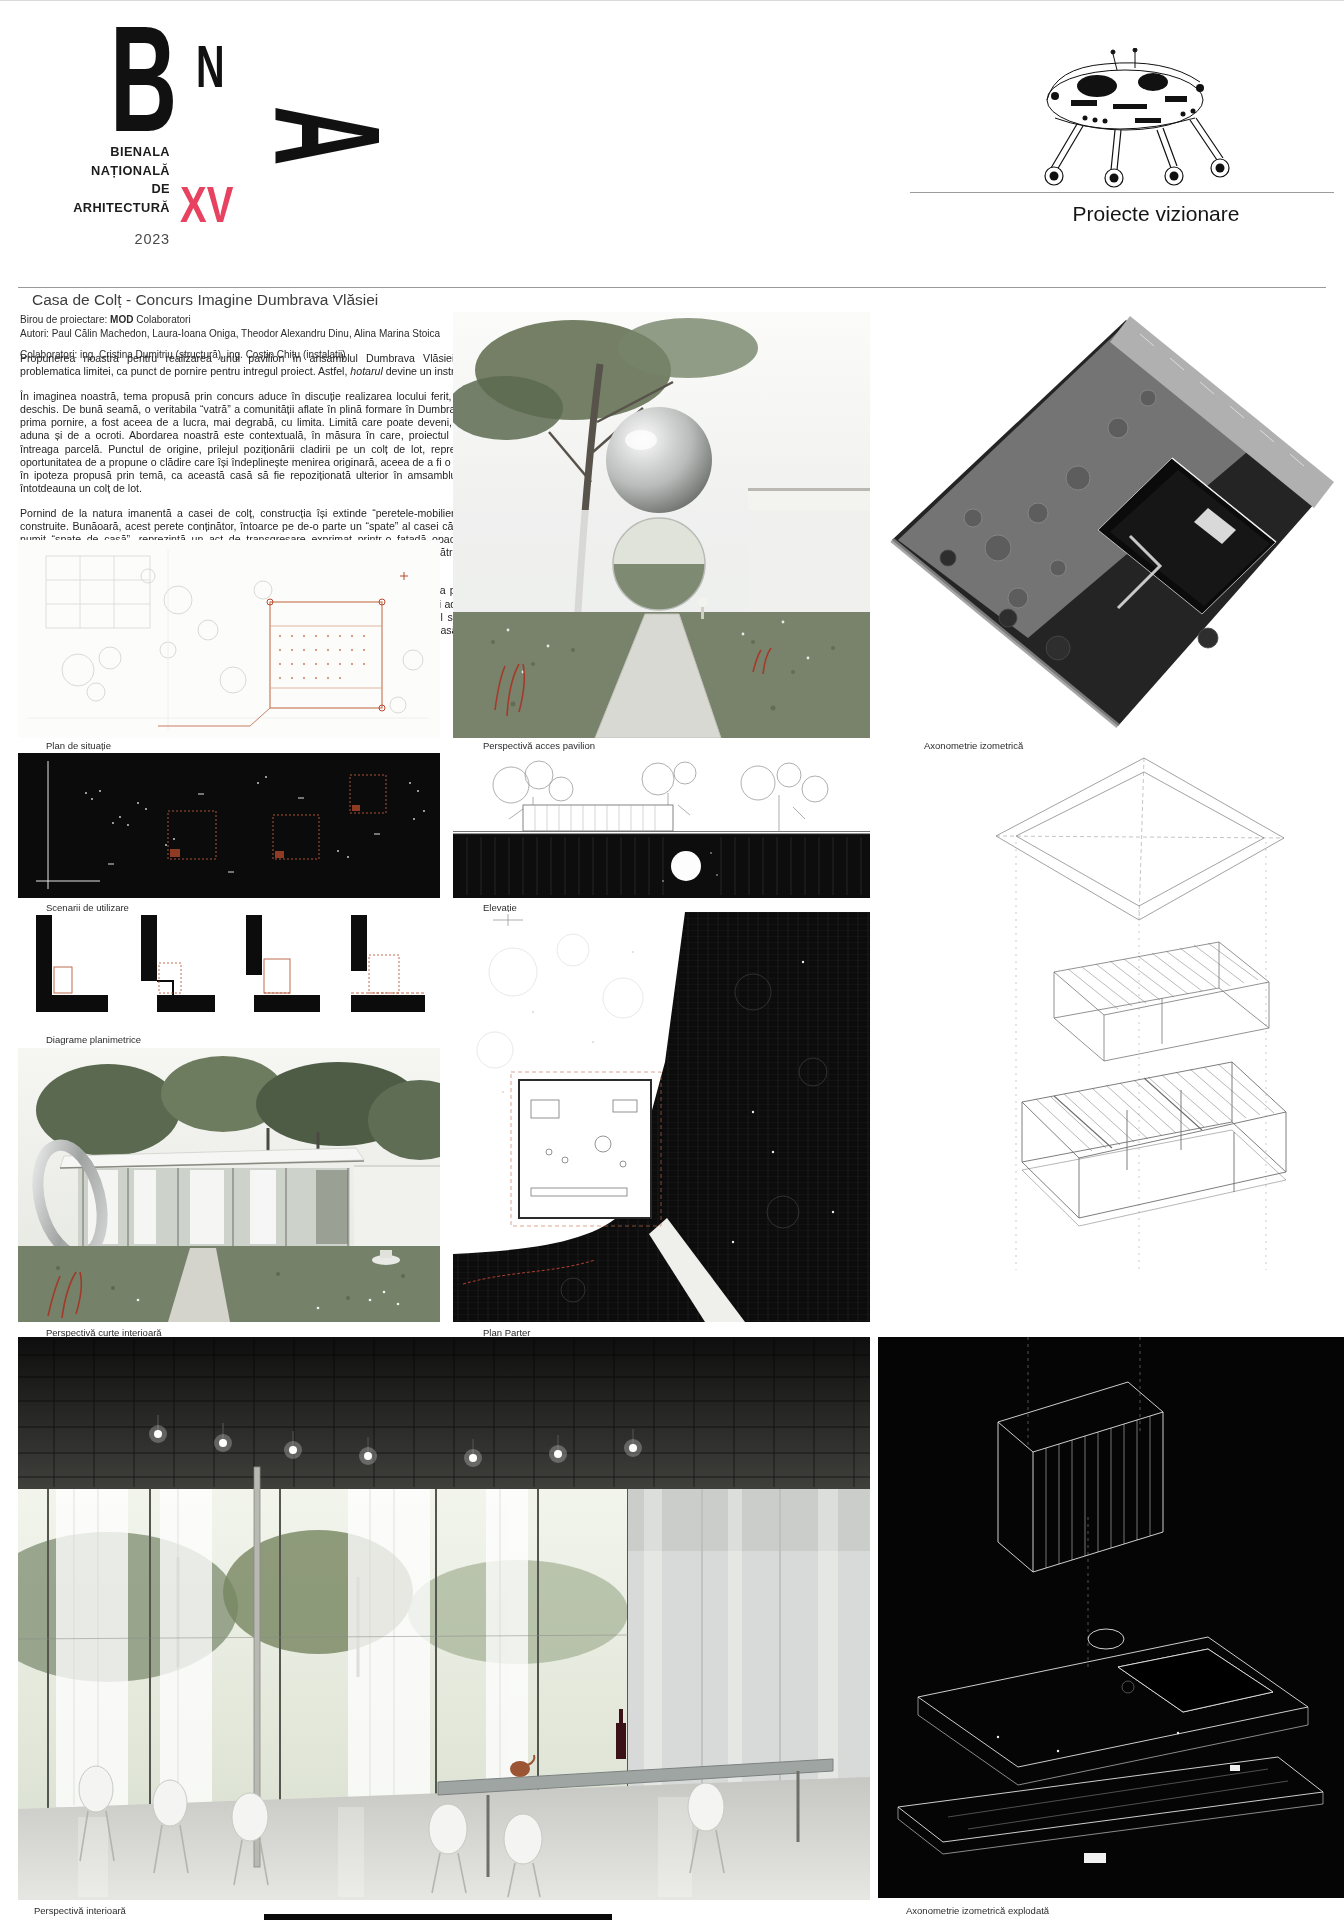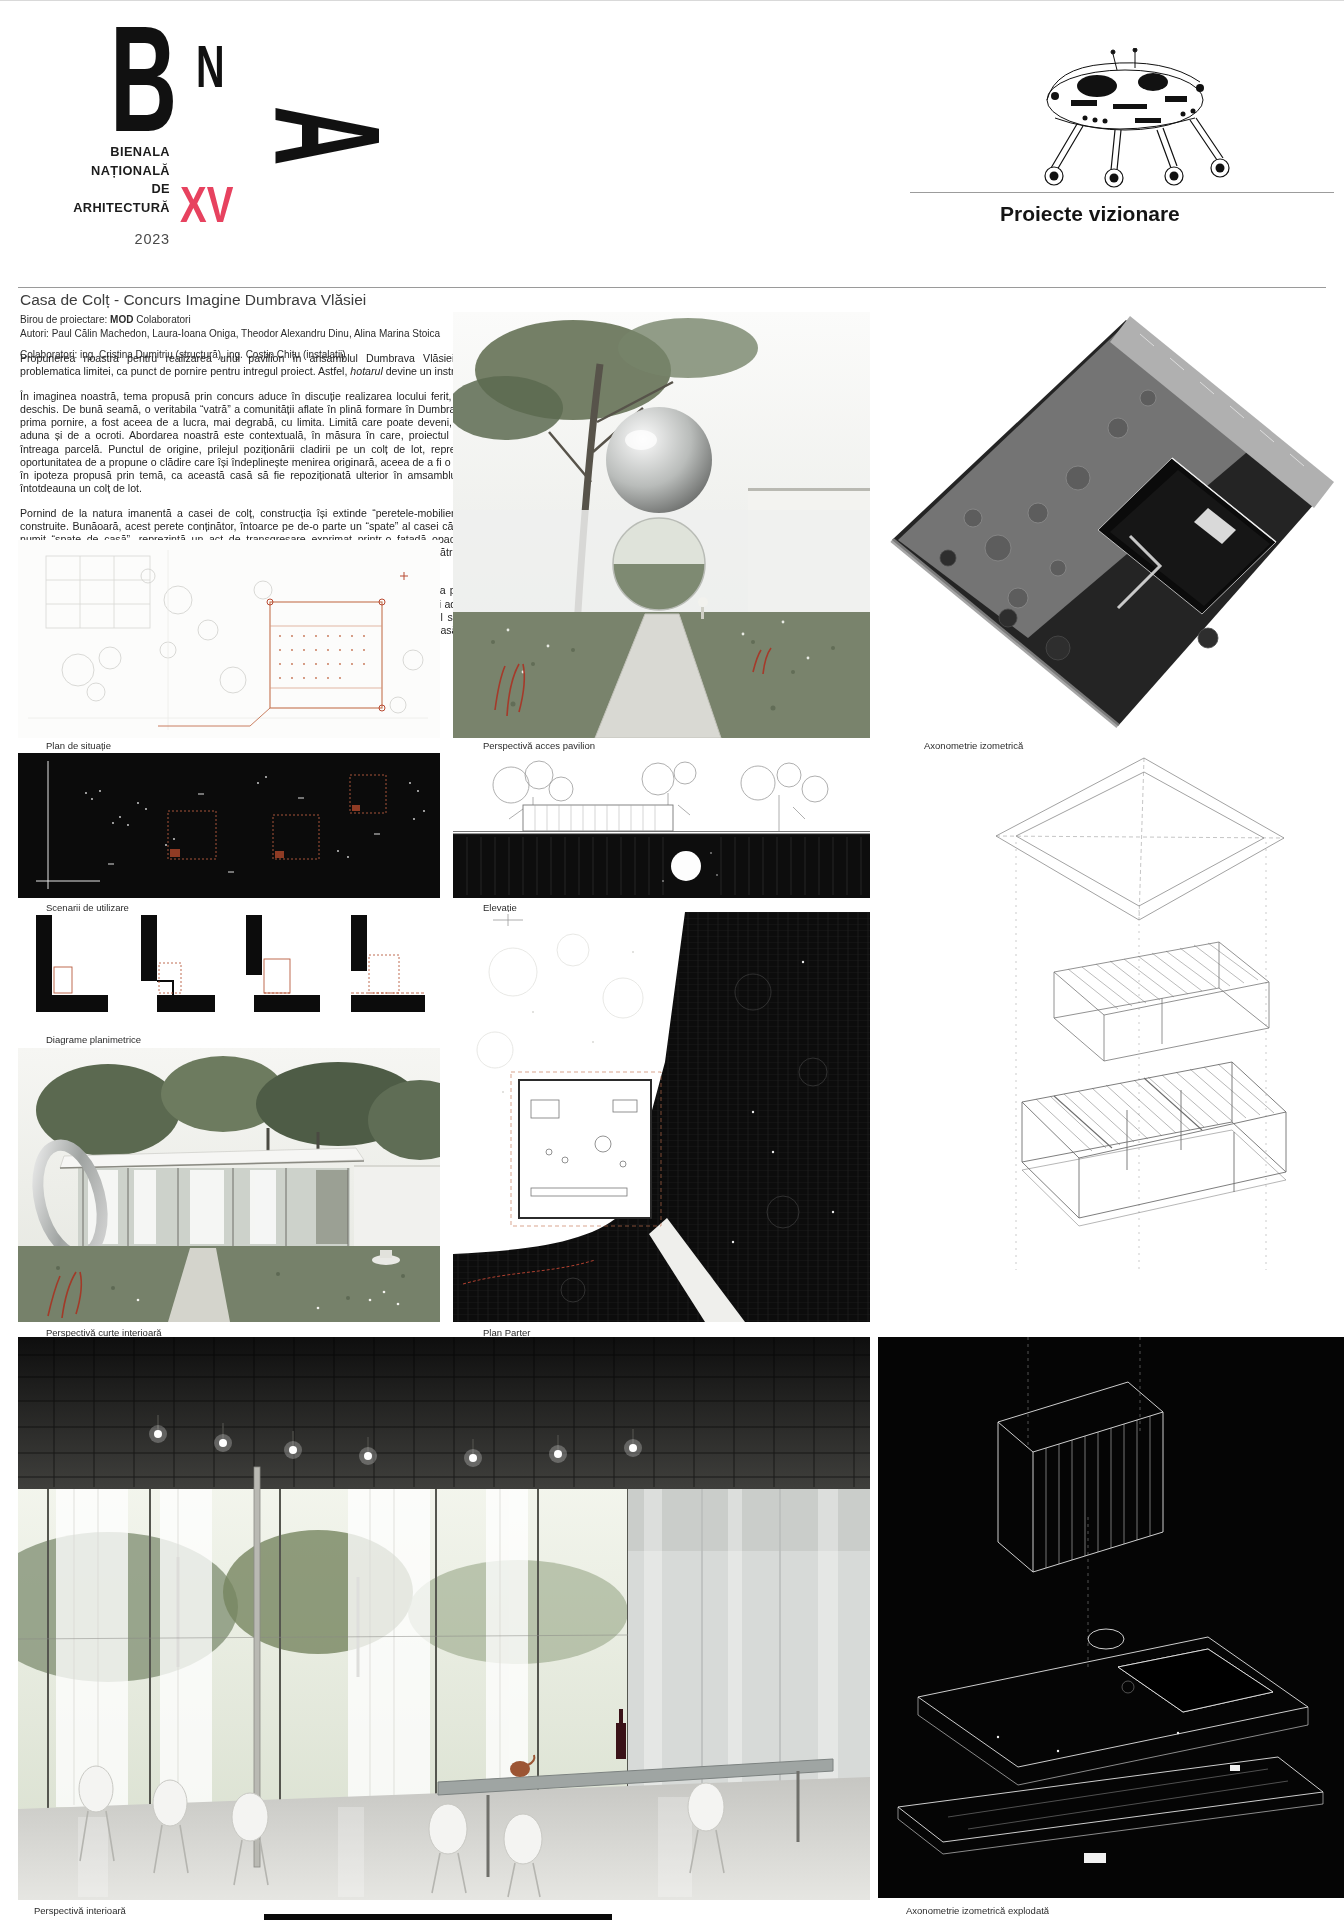--- a/index.html
+++ b/index.html
@@ -17,26 +17,26 @@
   .logoA>span{display:block;font-size:150px;line-height:.72;font-weight:700;
          transform-origin:0 0;transform:translate(112px,0) rotate(90deg) scaleX(.55);}
   .logoLines{position:absolute;right:137px;top:129px;text-align:right;font-size:12.8px;
          line-height:18.6px;font-weight:700;letter-spacing:.4px;color:#1c1c1c;white-space:nowrap;}
   .logoXV{position:absolute;left:88px;top:166px;font-size:50px;font-weight:700;line-height:1;
          transform:scaleX(.8);transform-origin:left top;}
   .logoYear{position:absolute;right:137px;top:217px;font-size:14.5px;letter-spacing:.8px;color:#4a4a4a;margin-left:35px;}
 
   .machine{position:absolute;left:985px;top:48px;width:265px;height:146px;}
   .machineline{position:absolute;left:910px;top:192px;width:424px;height:1px;background:#9c9c9c;}
-  .category{position:absolute;left:1000px;top:202px;width:312px;text-align:left;
-            font-size:21px;font-weight:700;color:#151515;}
+  .category{position:absolute;left:1000px;top:202px;width:312px;text-align:center;
+            font-size:21px;font-weight:400;color:#151515;}
 
   
   .rule{position:absolute;left:18px;top:287px;width:1308px;height:1px;background:#9a9a9a;}
-  .title{position:absolute;left:20px;top:291px;font-size:15.5px;color:#3d3d3d;}
+  .title{position:absolute;left:32px;top:291px;font-size:15.5px;color:#3d3d3d;}
   .credits{position:absolute;left:20px;top:313px;font-size:10px;line-height:14px;color:#2c2c2c;}
   .credits .gap{margin-top:7px;}
   .bodycol{position:absolute;left:20px;top:352px;width:532px;font-size:10.6px;line-height:13.1px;
            text-align:justify;color:#242424;}
   .bodycol p{margin:0 0 12px 0;}
 
   
   .panel{position:absolute;overflow:hidden;}
   .panel svg{display:block;}
   .cap{position:absolute;font-size:9.5px;color:#2b2b2b;white-space:nowrap;margin-left:28px;}

